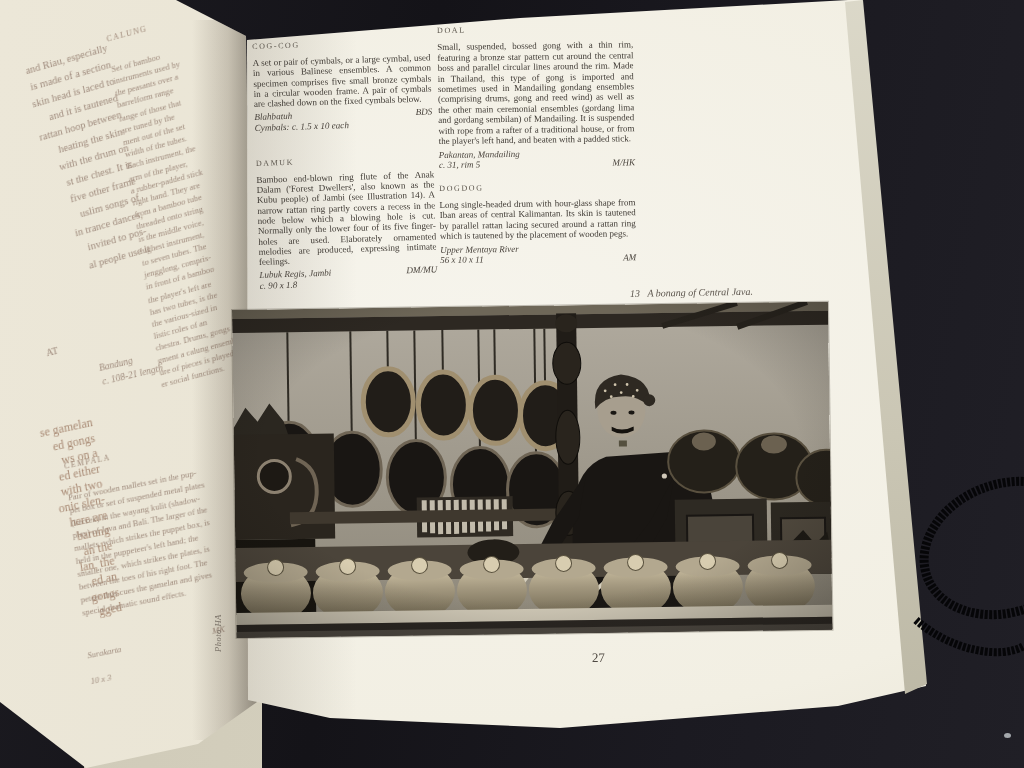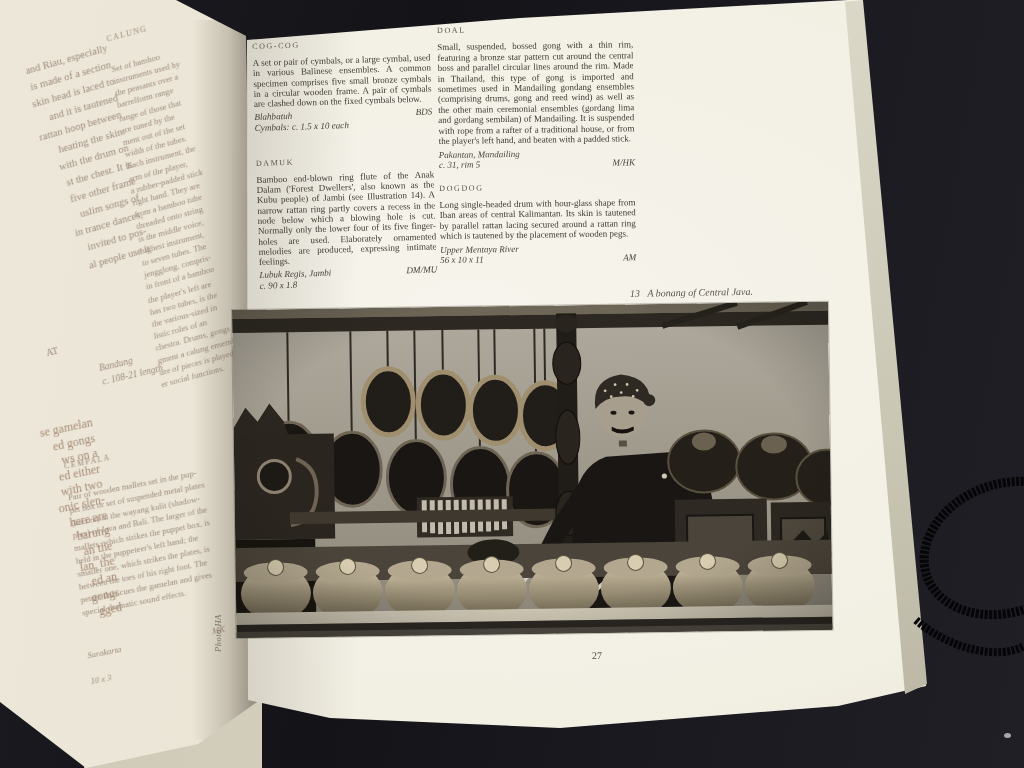--- a/index.html
+++ b/index.html
@@ -46,21 +46,21 @@
   .col-b{left:437px;top:26px;width:196px;font-size:9px;line-height:1.16;transform:rotate(-0.8deg);transform-origin:top left;}
   .e-head{font-size:8px;letter-spacing:1.6px;color:#5d574e;margin:0 0 7px 0;}
   .e-body{margin:0;text-align:justify;}
   .e-tail{margin-top:3px;font-style:italic;color:#49433c;}
   .t-row{display:flex;justify-content:space-between;}
   .entry + .entry{display:block;}
   .sp-a{margin-top:26px;}
   .sp-b{margin-top:13px;}
   .photo-caption{position:absolute;left:630px;top:286px;width:220px;font-style:italic;
     font-size:10px;color:#5d564e;transform:rotate(-1deg);white-space:pre;}
-  .page-number{position:absolute;left:592px;top:650px;font-size:10px;color:#4f4942;transform:rotate(-1deg);}
+  .page-number{position:absolute;left:592px;top:650px;font-size:13px;color:#4f4942;transform:rotate(-1deg);}
   .photo-credit{position:absolute;left:213px;top:552px;height:100px;writing-mode:vertical-rl;
     transform:rotate(180deg);font-style:italic;font-size:8.5px;color:#787066;letter-spacing:.5px;}
   
   .photo{position:absolute;left:232px;top:310px;transform:rotate(-0.8deg);transform-origin:top left;
     box-shadow:0 0 0 1px rgba(90,84,72,.35);}
   
   .cord{position:absolute;left:880px;top:420px;}
   .speck{position:absolute;left:1004px;top:733px;width:7px;height:5px;border-radius:50%;
     background:#c6cbce;opacity:.8;}
 </style>

